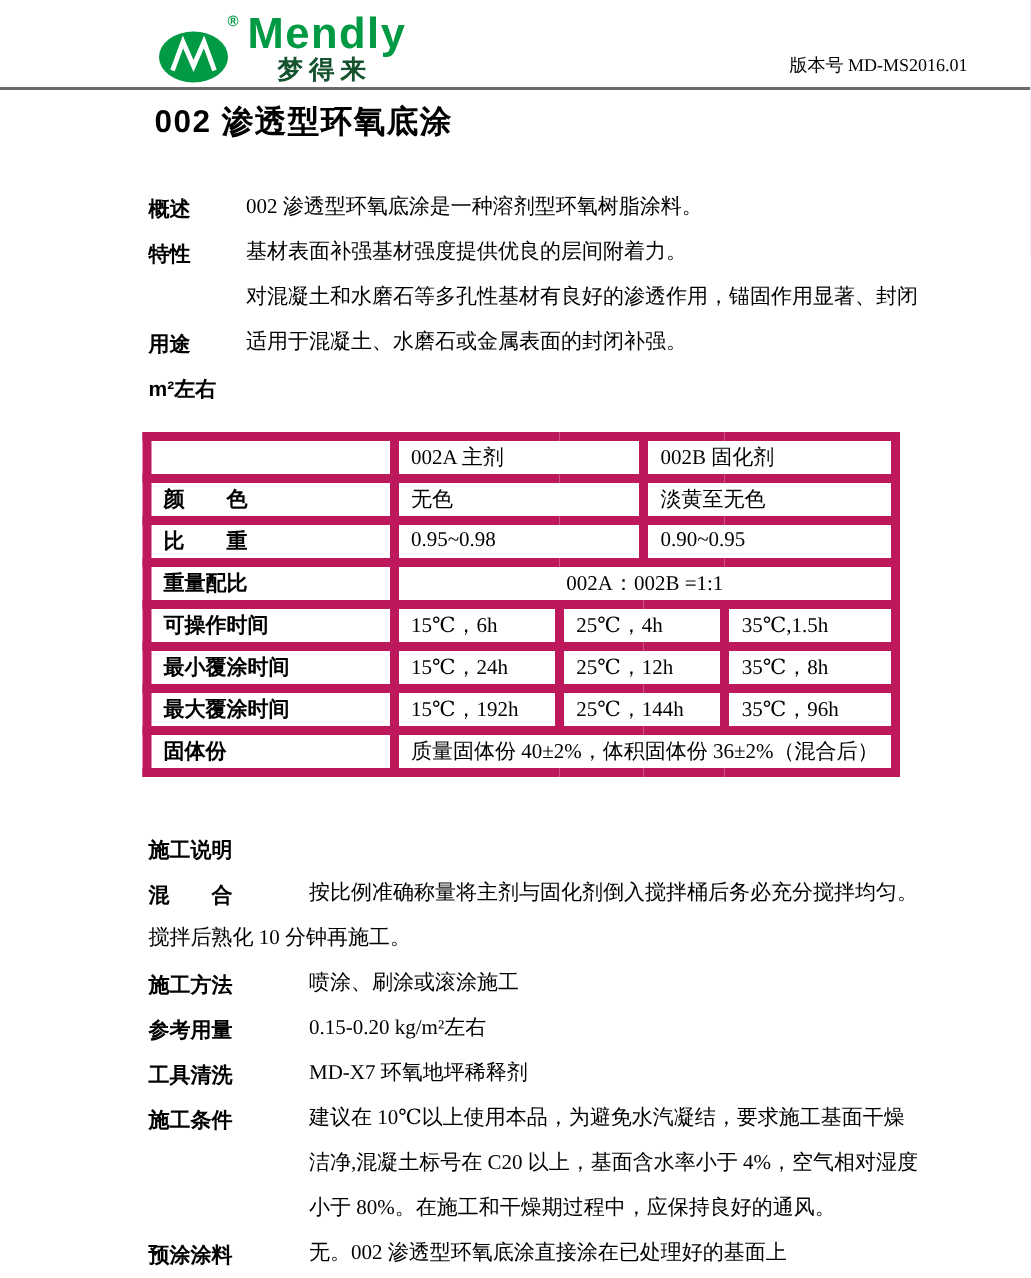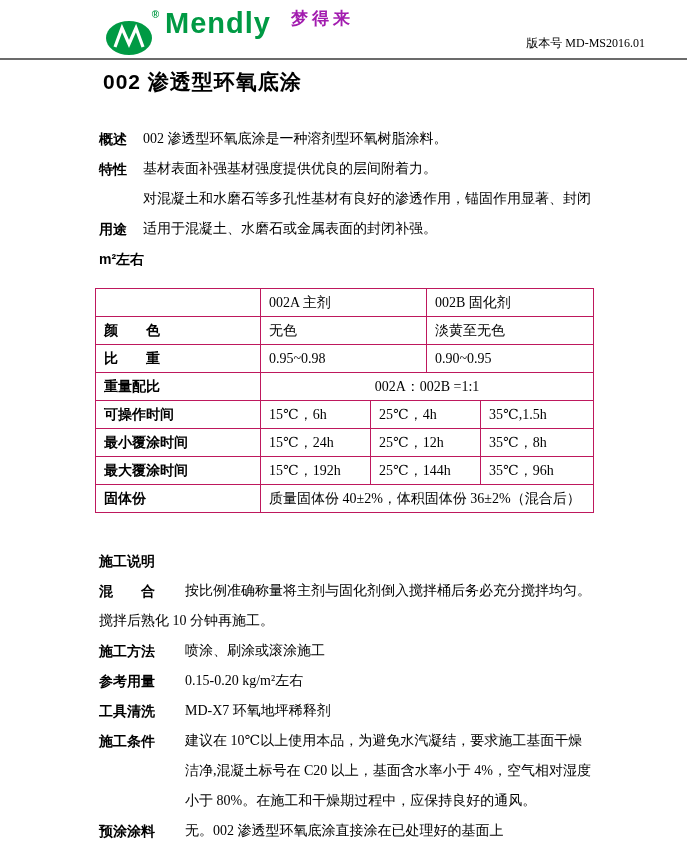--- a/index.html
+++ b/index.html
@@ -26,67 +26,67 @@
     color: #009A44;
   }
   .logo-mark { position: relative; width: 62px; height: 48px; }
   .logo-mark svg { position: absolute; left: 2px; top: 10px; }
   .reg-mark {
     position: absolute; top: 0px; right: 6px;
     font-size: 10px; font-weight: bold;
     font-family: "Liberation Sans", sans-serif;
     color: #009A44;
   }
-  .logo-text { display: flex; flex-direction: row; }
+  .logo-text { display: flex; flex-direction: column; }
   .brand-en {
     font-family: "Liberation Sans", sans-serif;
     font-weight: bold; font-size: 29px; line-height: 28px;
     letter-spacing: 1px; color: #009A44;
   }
   .brand-cn {
     font-family: "Liberation Sans", sans-serif;
     font-weight: bold; font-size: 17px; line-height: 19px;
-    letter-spacing: 4px; margin-left: 20px; color: #a21caf; text-align: center;
+    letter-spacing: 4px; margin-left: 20px; color: #14532d;
   }
   .version {
     position: absolute; right: 42px; top: 35px;
     font-size: 12px;
     font-family: "Liberation Serif", "DejaVu Serif", serif;
   }
   
   .main { padding: 0 40px 0 99px; }
   .doc-title {
     font-family: "Liberation Sans", "DejaVu Sans", sans-serif;
     font-weight: bold; font-size: 21px; line-height: 28px;
     letter-spacing: 1px;
     margin: 8px 0 12px 4px;
   }
   .intro { margin-top: 28px; }
-  .kv-row { display: flex; line-height: 30px; }
+  .kv-row { display: flex; line-height: 30px; gap: 21px; }
   .kv-label {
     flex: 0 0 auto;
     font-family: "Liberation Sans", "DejaVu Sans", sans-serif;
     font-weight: bold; white-space: nowrap;
   }
   .intro .kv-label { width: 44px; }
   .kv-value { flex: 1 1 auto; }
   .kv-line { white-space: nowrap; }
   .section-heading {
     font-family: "Liberation Sans", "DejaVu Sans", sans-serif;
     font-weight: bold; font-size: 14px; line-height: 30px;
   }
   .constr-heading { margin-top: 33px; }
   
   .spec-table {
     border-collapse: collapse;
     margin: 14px 0 0 -4px;
     table-layout: fixed;
   }
   .spec-table td {
-    border: 1px solid #be185d;
+    border: 6px solid #be185d;
     height: 28px;
     padding: 0 8px;
     font-size: 14px;
     vertical-align: middle;
     white-space: nowrap;
     overflow: hidden;
   }
   .spec-table td.lbl {
     font-family: "Liberation Sans", "DejaVu Sans", sans-serif;
     font-weight: bold;

